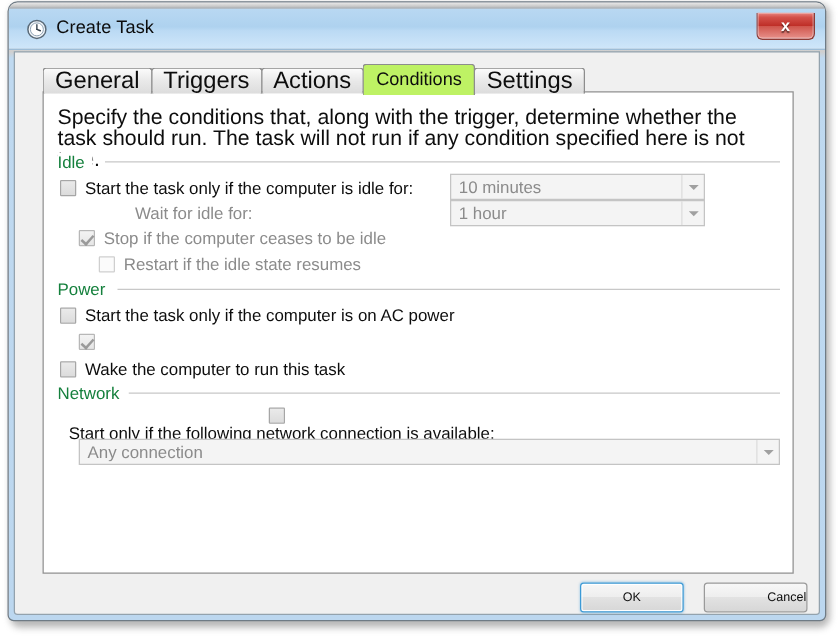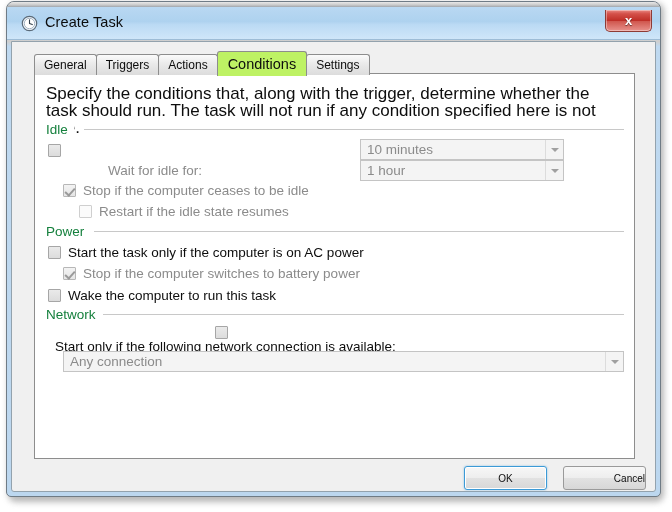--- a/index.html
+++ b/index.html
@@ -134,21 +134,21 @@
     display: flex;
     align-items: flex-end;
     z-index: 5;
   }
   .tab {
     height: 21px;
     padding: 0 9px;
     margin-right: -1px;
     display: flex;
     align-items: center;
-    font-size: 12px;
+    font-size: 19px;
     color: #0d0d0d;
     background: linear-gradient(180deg,#fbfbfb 0%, #eaeaea 45%, #dcdcdc 100%);
     border: 1px solid #8d8d8d;
     border-bottom: none;
     border-radius: 3px 3px 0 0;
     box-sizing: border-box;
     white-space: nowrap;
     position: relative;
   }
   .tab.selected {
@@ -356,20 +356,21 @@
 
       <div id="tabpage">
 
         <div id="description">Specify the conditions that, along with the trigger, determine whether the task should run.  The task will not run  if any condition specified here is not true.</div>
 
         <div class="group-label" style="left:11px; top:48px;">Idle</div>
         <div class="group-rule" style="left:49px; top:55px; width:540px;"></div>
 
         <div class="cbrow" style="left:13px; top:67px;">
           <span class="cbox solid"></span>
+          <span class="cblabel">Start the task only if the computer is idle for:</span>
         </div>
         <div class="combo" style="left:325px; top:65px; width:204px;gap:20px;">
           <span class="ctext">10 minutes</span>
           <span class="carrow">
               <i></i>
             </span>
         </div>
 
         <div class="plainlabel" style="left:73px; top:89px;">Wait for idle for:</div>
         <div class="combo" style="left:325px; top:86px; width:204px;">
@@ -392,21 +393,20 @@
         <div class="group-label" style="left:11px; top:150px;">Power</div>
         <div class="group-rule" style="left:59px; top:157px; width:530px;"></div>
 
         <div class="cbrow" style="left:13px; top:169px;">
           <span class="cbox solid"></span>
           <span class="cblabel">Start the task only if the computer is on AC power</span>
         </div>
 
         <div class="cbrow" style="left:28px; top:190px;">
           <span class="cbox checked"></span>
-          <span class="cblabel dim">Stop if the computer switches to battery power</span>
         </div>
 
         <div class="cbrow" style="left:13px; top:212px;">
           <span class="cbox solid"></span>
           <span class="cblabel">Wake the computer to run this task</span>
         </div>
 
         <div class="group-label" style="left:11px; top:233px;">Network</div>
         <div class="group-rule" style="left:68px; top:240px; width:521px;"></div>
 

